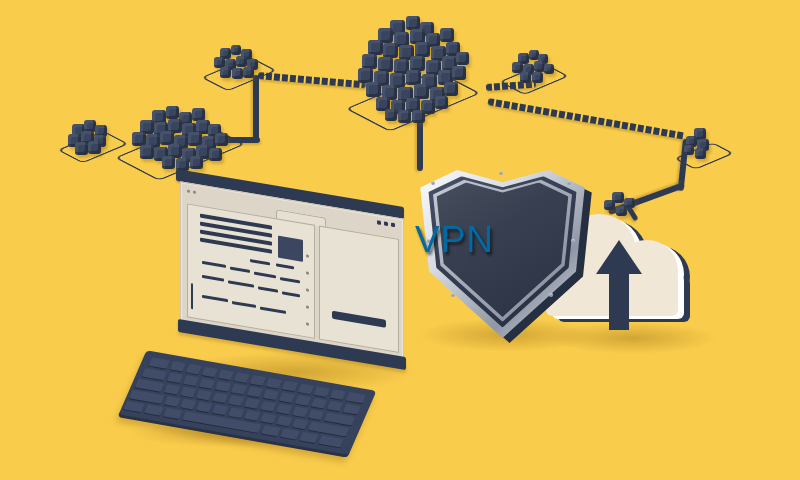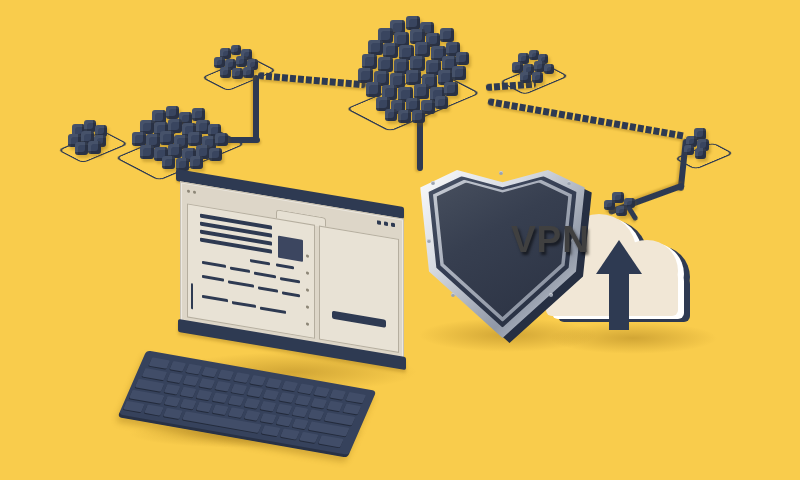--- a/index.html
+++ b/index.html
@@ -126,22 +126,22 @@
   .sh-inner2{
     background:linear-gradient(135deg,#c8cdd6,#7d8595);
     transform:scale(.845);transform-origin:50% 40%;
   }
   .sh-face{
     background:linear-gradient(150deg,#48505f 0%,#373f50 40%,#2b3243 100%);
     transform:scale(.80);transform-origin:50% 40%;
   }
   .rivet{position:absolute;width:4px;height:4px;border-radius:50%;background:#9aa2b0;box-shadow:inset 0 1px 0 rgba(255,255,255,.5);}
   .vpn-text{
-    position:absolute;left:0;top:56px;width:100%;text-align:right;
-    color:#404040;font-size:37px;font-weight:700;letter-spacing:1px;
+    position:absolute;left:0;top:56px;width:100%;text-align:left;
+    color:#0369a1;font-size:37px;font-weight:400;letter-spacing:1px;
     font-family:"Liberation Sans",sans-serif;
     text-shadow:2px 3px 3px rgba(0,0,0,.55);
   }
   .ground-shadow{
     position:absolute;border-radius:50%;
     background:radial-gradient(ellipse at center, rgba(150,108,18,.40) 0%, rgba(150,108,18,0) 70%);
   }
 </style>
 </head>
 <body>

